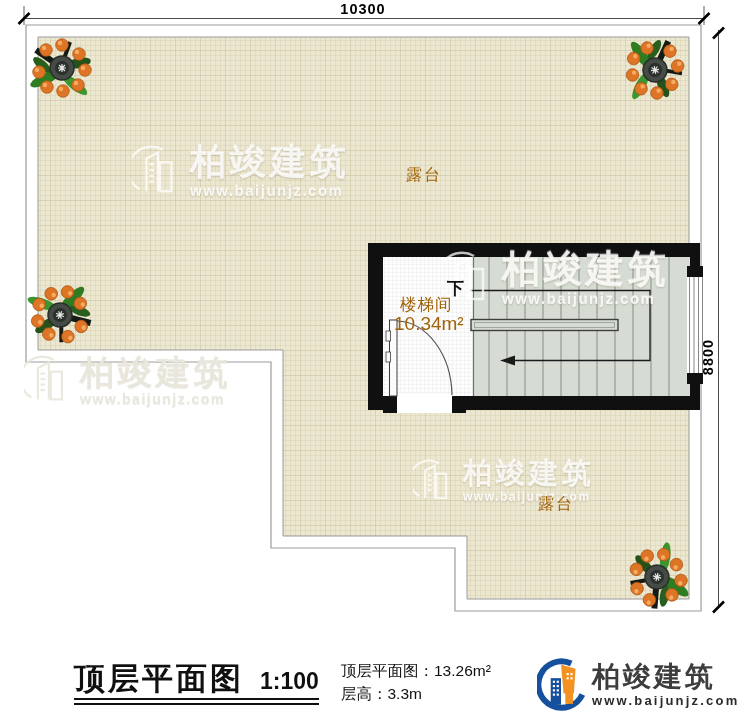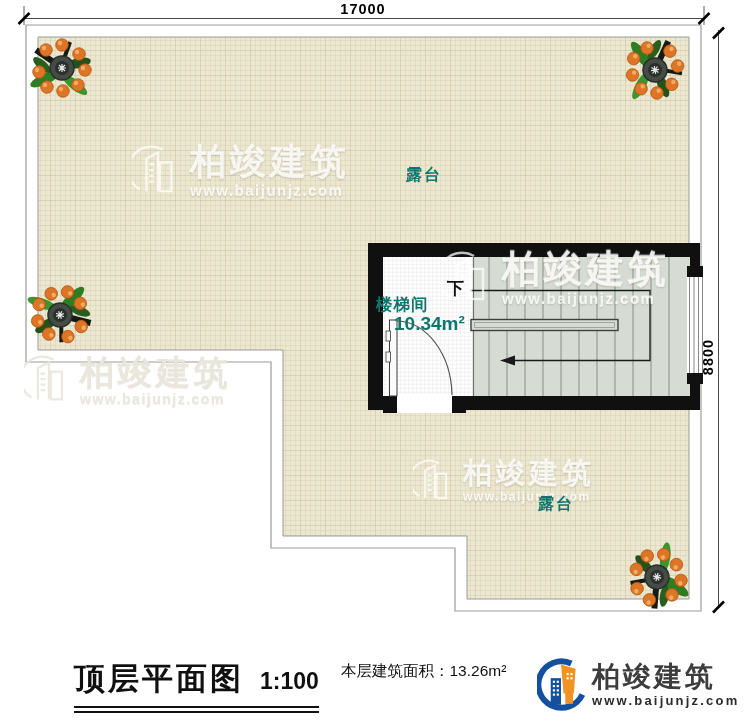--- a/index.html
+++ b/index.html
@@ -6,42 +6,42 @@
   body{font-family:"Liberation Sans","DejaVu Sans",sans-serif;}
   .canvas{position:relative;width:750px;height:727px;background:#fff;overflow:hidden;}
   .plan-svg{position:absolute;left:0;top:0;}
   .ovl{position:absolute;color:#111;}
 
   
   .dim-label{font-size:14.5px;font-weight:600;letter-spacing:1px;text-align:center;color:#000;}
   .dim-right{transform:rotate(-90deg);transform-origin:center;}
 
   
-  .room-label{font-weight:700;color:#0f766e;}
+  .room-label{font-weight:400;color:#a16207;}
   .terrace{font-size:16px;letter-spacing:2px;width:44px;text-align:center;}
   .stair-name{font-size:16.5px;letter-spacing:1px;}
   .stair-area{font-size:19px;}
   .down-label{font-size:17px;font-weight:700;}
 
   
   .wm{position:absolute;display:flex;align-items:center;gap:8px;color:rgba(255,255,255,0.82);
       text-shadow:0 1px 2px rgba(140,128,92,0.38),0 -1px 1px rgba(255,255,255,0.55);
       white-space:nowrap;pointer-events:none;}
   .wm svg{flex:0 0 auto;opacity:.9;}
   .wm-big{font-weight:700;letter-spacing:4px;line-height:1;}
   .wm-site{font-weight:700;letter-spacing:1.5px;margin-top:3px;line-height:1;}
   .wm-a .wm-big{font-size:36px;} .wm-a .wm-site{font-size:15px;}
   .wm-b{color:#e9e6db;text-shadow:0 1px 1px rgba(0,0,0,0.07);}
   .wm-b .wm-big{font-size:34px;} .wm-b .wm-site{font-size:14px;}
   .wm-c .wm-big{font-size:38px;} .wm-c .wm-site{font-size:15px;}
   .wm-d .wm-big{font-size:29px;} .wm-d .wm-site{font-size:12px;}
 
   
   .title-wrap{position:absolute;left:74px;top:663px;display:flex;align-items:flex-end;gap:16px;
-      padding-bottom:12px;border-bottom:2.5px solid #101010;}
+      padding-bottom:4px;border-bottom:2.5px solid #101010;}
   .title-wrap::after{content:"";position:absolute;left:0;right:0;bottom:-7px;height:2px;background:#101010;}
   .main-title{font-size:31px;font-weight:600;letter-spacing:3px;color:#101010;line-height:1;}
   .scale{font-size:23px;font-weight:700;color:#101010;line-height:1.1;}
   .info-block{position:absolute;left:341px;top:659px;font-size:15.5px;line-height:1.5;color:#101010;font-weight:500;}
   .brand{position:absolute;left:537px;top:657px;display:flex;align-items:center;gap:7px;}
   .brand-name{font-size:28px;font-weight:700;letter-spacing:3px;color:#3d3d3d;line-height:1;}
   .brand-site{font-size:13px;font-weight:700;letter-spacing:2.2px;color:#2b2b2b;margin-top:3px;line-height:1;}
 </style>
 </head>
 <body>
@@ -216,35 +216,36 @@
         <rect x="29" y="20" width="12" height="30"></rect>
         <path d="M18,22h5 M18,28h5 M18,34h5 M18,40h5"></path>
       </g>
     </svg>
     <div>
       <div class="wm-big">柏竣建筑</div>
       <div class="wm-site">www.baijunjz.com</div>
     </div>
   </div>
 
-  <div class="ovl dim-label" style="left:323px;top:1px;width:80px;">17000</div>
+  <div class="ovl dim-label" style="left:323px;top:1px;width:80px;">10300</div>
   <div class="ovl dim-label dim-right" style="left:684px;top:348px;width:50px;height:18px;">8800</div>
 
   <div class="ovl room-label terrace" style="left:402px;top:165px;">露台</div>
   <div class="ovl room-label terrace" style="left:534px;top:494px;">露台</div>
-  <div class="ovl room-label stair-name" style="left:376px;top:294px;">楼梯间</div>
+  <div class="ovl room-label stair-name" style="left:400px;top:294px;">楼梯间</div>
   <div class="ovl room-label stair-area" style="left:394px;top:313px;">10.34m²</div>
   <div class="ovl down-label" style="left:447px;top:277px;">下</div>
 
   <div class="title-wrap">
     <span class="main-title">顶层平面图</span>
     <span class="scale">1:100</span>
   </div>
   <div class="info-block">
-    <div>本层建筑面积：13.26m²</div>
+    <div>顶层平面图：13.26m²</div>
+    <div>层高：3.3m</div>
   </div>
 
   <div class="brand">
     <svg width="48" height="56" viewBox="0 0 56 60">
       <path d="M40,5 A27,27 0 1 0 53,41" fill="none" stroke="#15509e" stroke-width="7"></path>
       <polygon points="28,6 45,11 43,40 31,40" fill="#f29222"></polygon>
       <rect x="33" y="38" width="9" height="14" fill="#f29222"></rect>
       <rect x="16" y="22" width="12" height="31" fill="#15509e"></rect>
       <g fill="#ffffff">
         <rect x="18.5" y="25" width="2.5" height="2.5"></rect>

